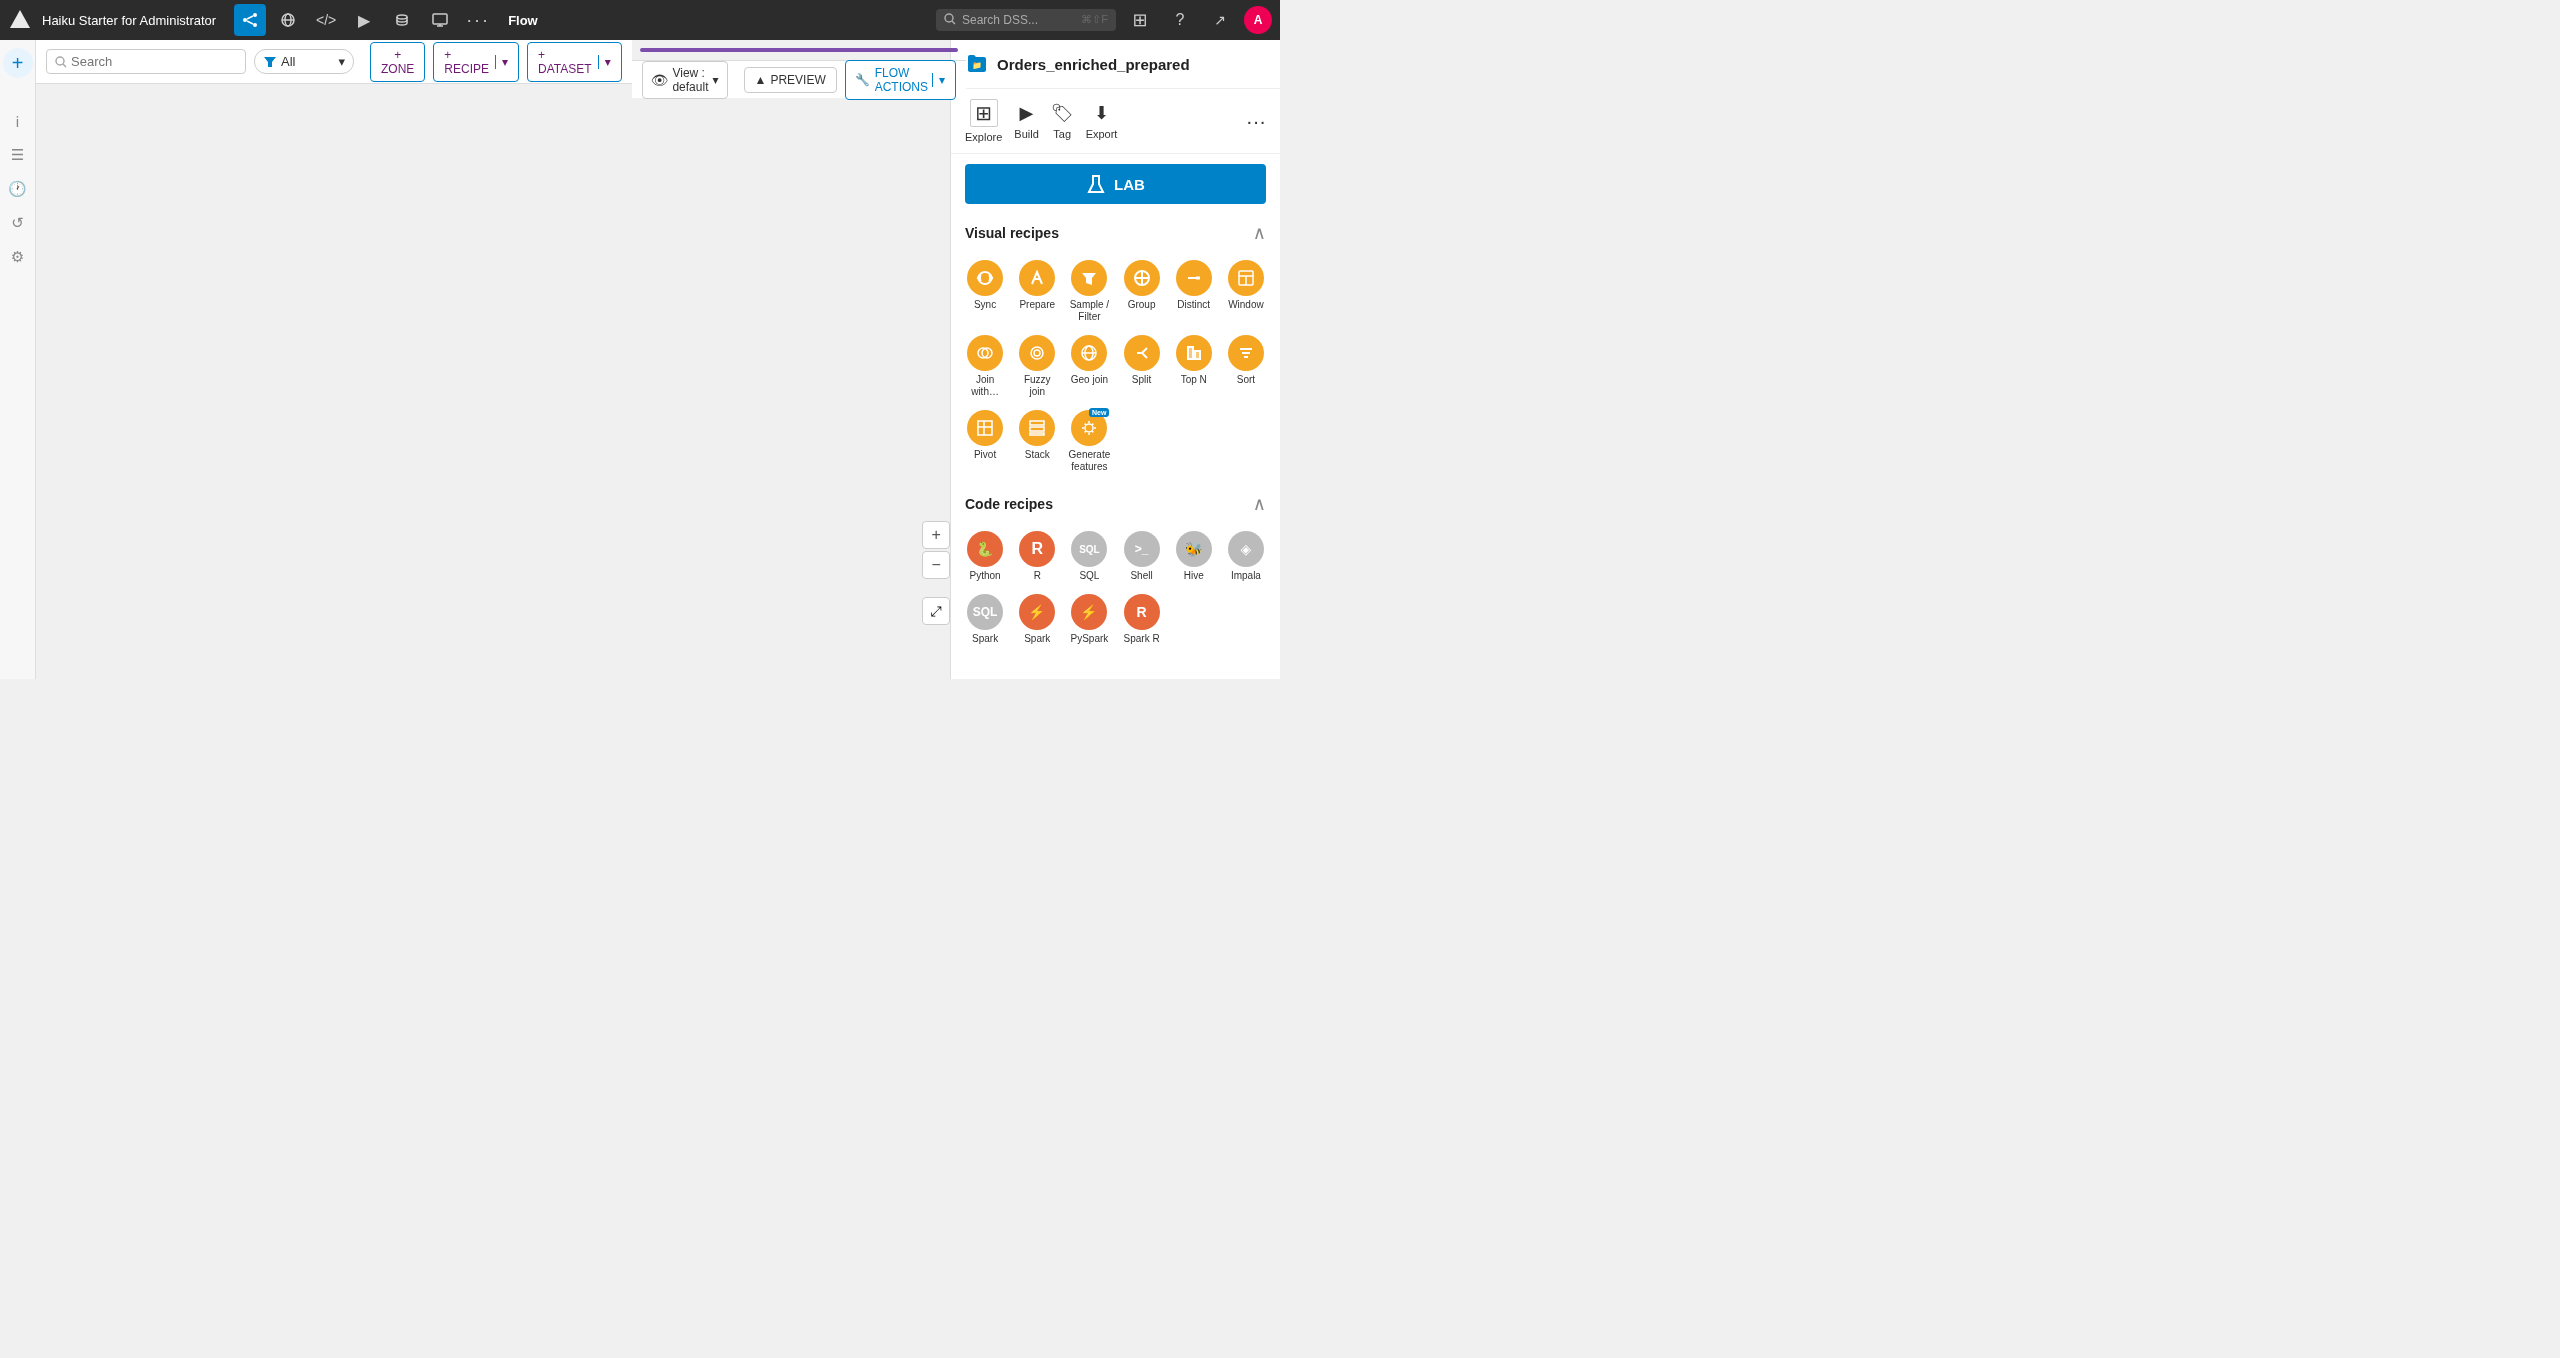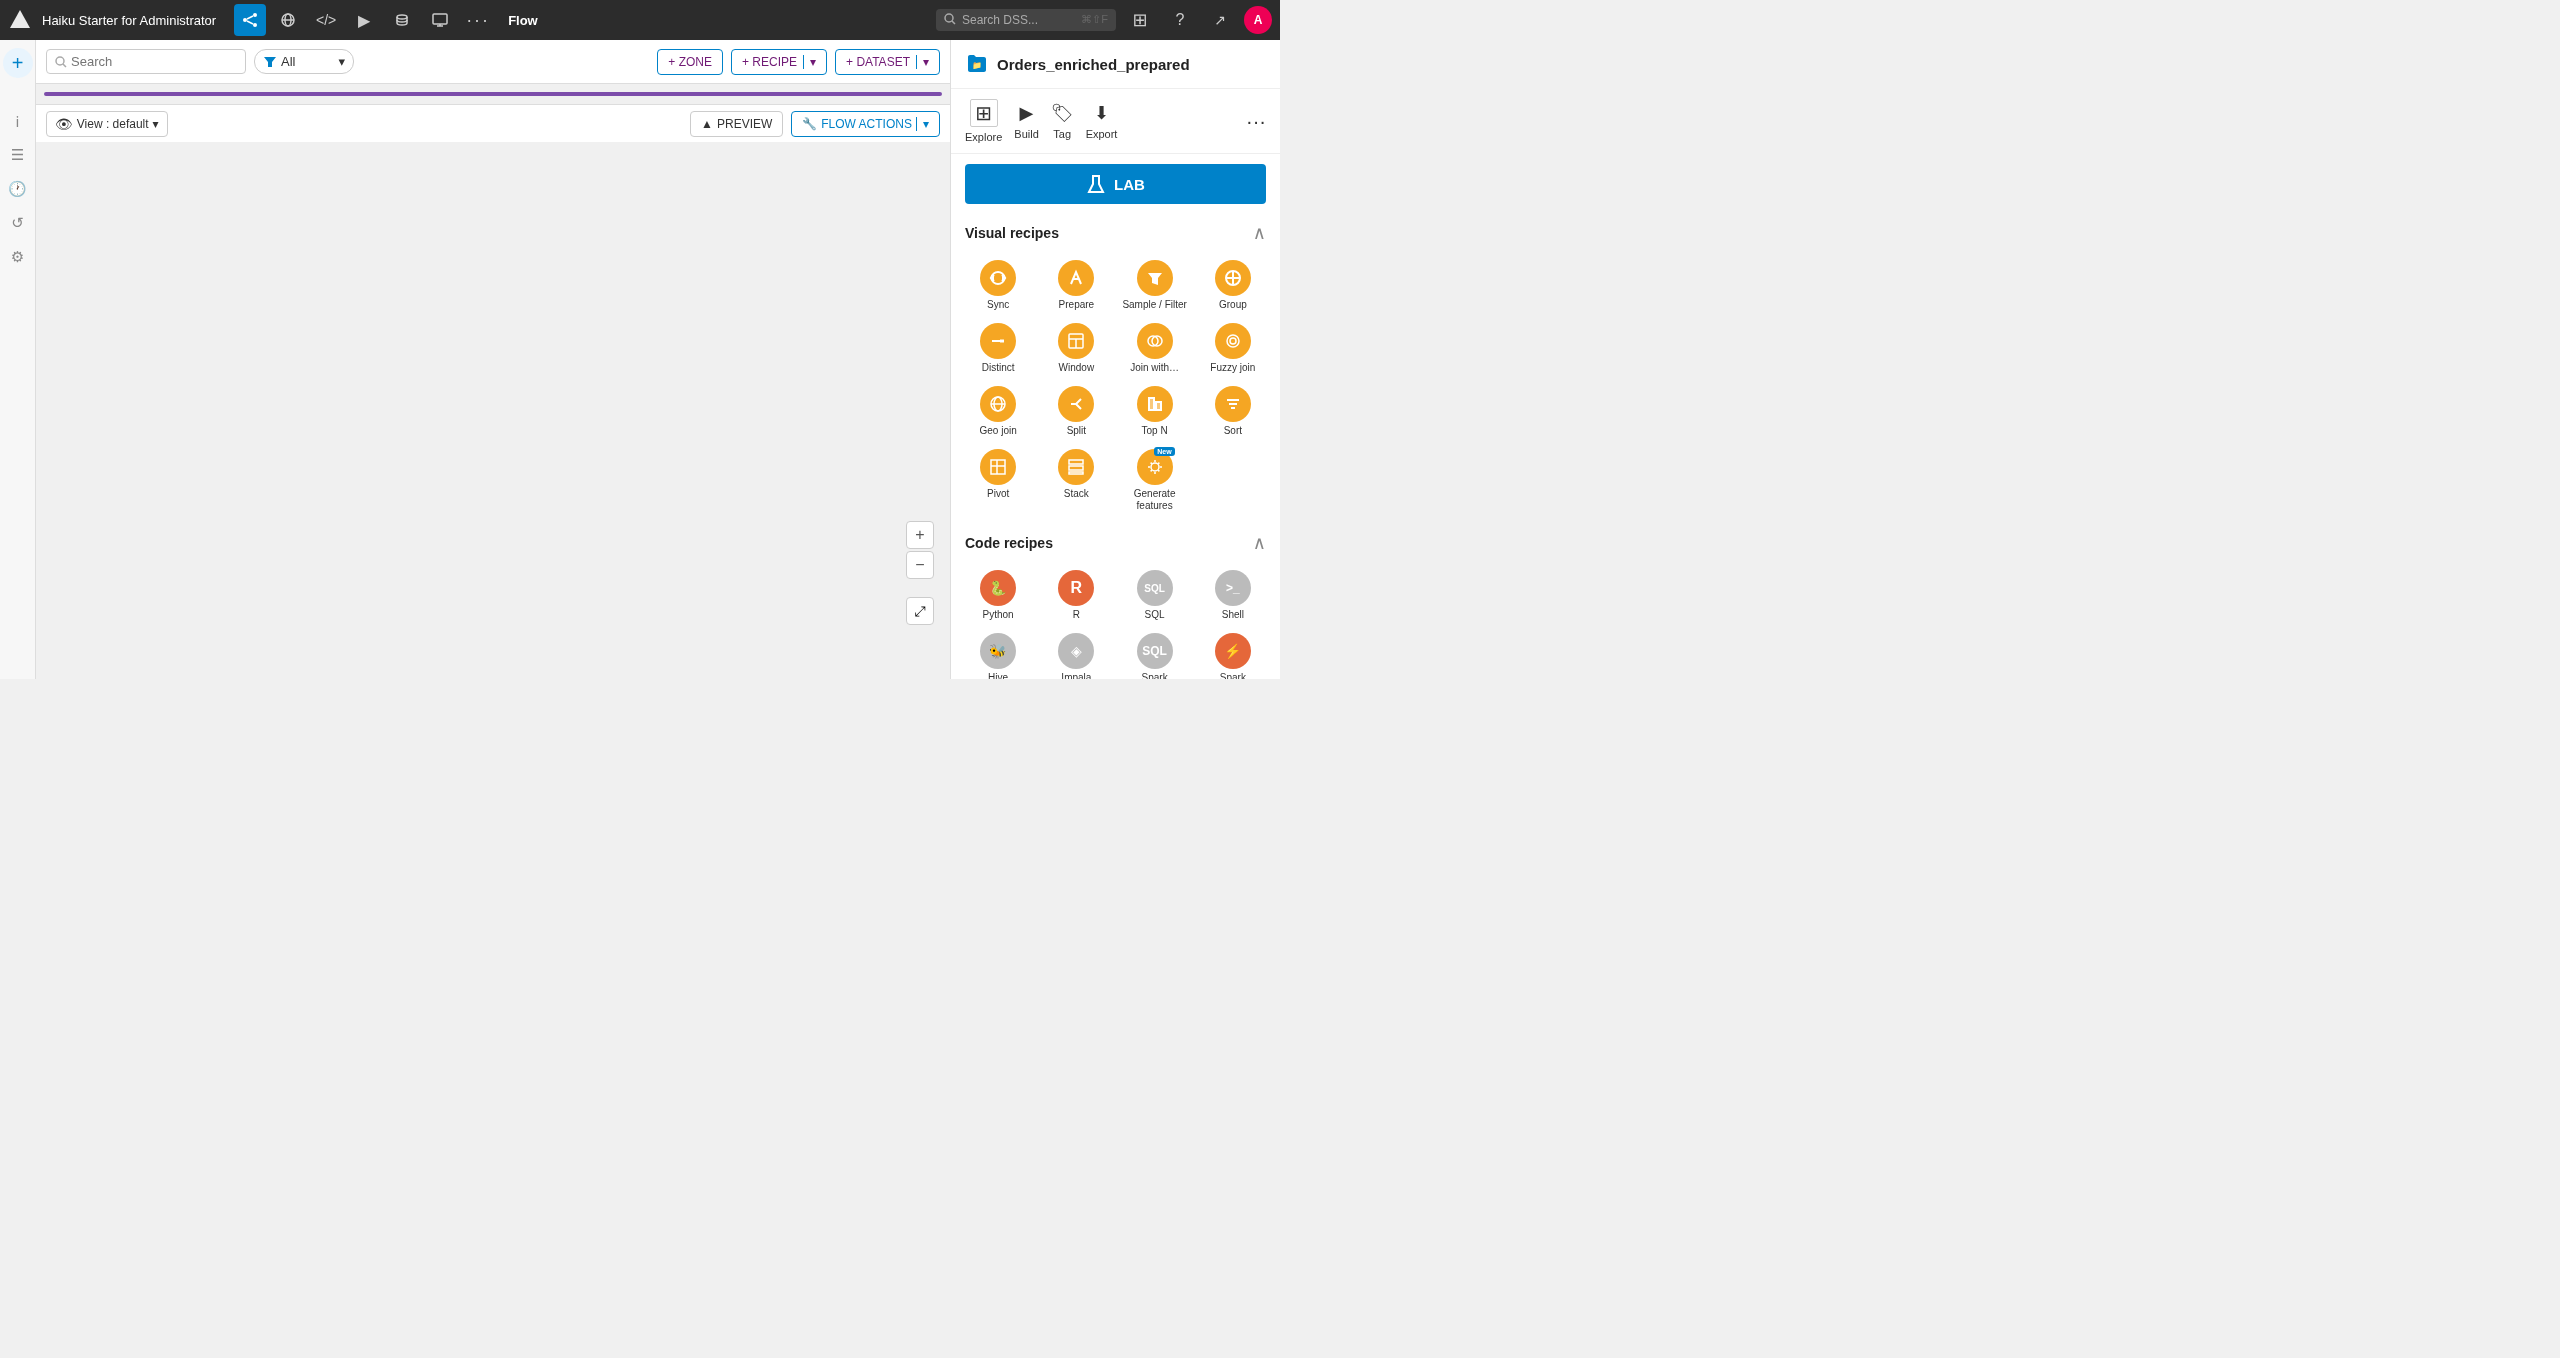--- a/index.html
+++ b/index.html
@@ -15,21 +15,21 @@
     .nav-icon.active { background: #0082c9; color: #fff; }
     .nav-label { color: #fff; font-size: 13px; font-weight: 600; margin-left: 8px; }
     .topbar-right { margin-left: auto; display: flex; align-items: center; gap: 8px; }
     .search-bar-top { display: flex; align-items: flex-start; background: #444; border-radius: 4px; padding: 4px 8px; color: #ccc; font-size: 12px; gap: 6px; min-width: 180px; }
     .user-avatar { width: 28px; height: 28px; border-radius: 50%; background: #e05; color: #fff; display: flex; align-items: center; justify-content: center; font-size: 12px; font-weight: bold; }
     
     
     #main { display: flex; height: calc(679px - 40px); }
     
     
-    #flow-area { flex: 1; display: flex; flex-direction: column; min-width: 0; }
+    #flow-area { flex: 1; display: flex; flex-direction: row; min-width: 0; }
     
     
     #toolbar { display: flex; align-items: center; background: #fff; border-bottom: 1px solid #ddd; padding: 6px 10px; gap: 8px; height: 44px; }
     .search-input-wrap { display: flex; align-items: center; border: 1px solid #ccc; border-radius: 4px; padding: 4px 8px; gap: 4px; min-width: 200px; }
     .search-input-wrap input { border: none; outline: none; font-size: 13px; color: #333; background: transparent; width: 140px; }
     .filter-btn { display: flex; align-items: center; gap: 4px; border: 1px solid #ccc; border-radius: 12px; padding: 4px 8px; background: #fff; cursor: pointer; font-size: 13px; color: #333; min-width: 100px; }
     .spacer { flex: 1; }
     .action-btn { display: flex; align-items: center; gap: 4px; border: 1px solid #0082c9; border-radius: 4px; padding: 5px 10px; background: #fff; cursor: pointer; font-size: 12px; color: #701a75; font-weight: 500; }
     .action-btn.split { display: flex; }
     .action-btn .caret { border-left: 1px solid #0082c9; padding-left: 6px; margin-left: 2px; }
@@ -58,21 +58,21 @@
     #sidebar-header { padding: 12px 14px; border-bottom: 1px solid #eee; display: flex; align-items: center; gap: 8px; }
     .sidebar-title { font-size: 15px; font-weight: 600; color: #222; }
     #sidebar-actions { display: flex; align-items: center; gap: 12px; padding: 10px 14px; border-bottom: 1px solid #eee; }
     .sidebar-action { display: flex; flex-direction: column; align-items: center; gap: 4px; cursor: pointer; color: #333; }
     .sidebar-action .sa-label { font-size: 11px; color: #333; }
     .sidebar-action.more { margin-left: auto; font-size: 20px; color: #333; cursor: pointer; }
     .lab-btn { background: #0082c9; color: #fff; border: none; border-radius: 4px; padding: 10px 0; font-size: 15px; font-weight: 600; cursor: pointer; width: calc(100% - 28px); margin: 10px 14px; display: flex; align-items: center; justify-content: center; gap: 8px; }
     .section-header { display: flex; align-items: center; justify-content: space-between; padding: 8px 14px; }
     .section-title { font-size: 14px; font-weight: 600; color: #222; }
     .section-collapse { font-size: 18px; color: #888; cursor: pointer; }
-    .recipe-grid { display: grid; grid-template-columns: repeat(4, 1fr); gap: 4px; padding: 4px 10px 8px; }
+    .recipe-grid { display: grid; grid-template-columns: repeat(6, 1fr); gap: 4px; padding: 4px 10px 8px; }
     .recipe-item { display: flex; flex-direction: column; align-items: center; gap: 3px; cursor: pointer; padding: 4px 2px; border-radius: 4px; }
     .recipe-icon { width: 36px; height: 36px; border-radius: 50%; display: flex; align-items: center; justify-content: center; color: #fff; font-size: 16px; position: relative; }
     .recipe-icon.orange { background: #f5a623; }
     .recipe-icon.gray { background: #bbb; }
     .recipe-icon.red-orange { background: #e5673a; }
     .recipe-label { font-size: 10px; color: #333; text-align: center; line-height: 1.2; }
     .new-badge { position: absolute; top: -2px; right: -2px; background: #0082c9; color: #fff; font-size: 7px; font-weight: bold; padding: 1px 3px; border-radius: 3px; }
     
     
     #left-sidebar { width: 36px; background: #f7f7f7; border-right: 1px solid #ddd; display: flex; flex-direction: column; align-items: center; padding-top: 8px; gap: 4px; }

